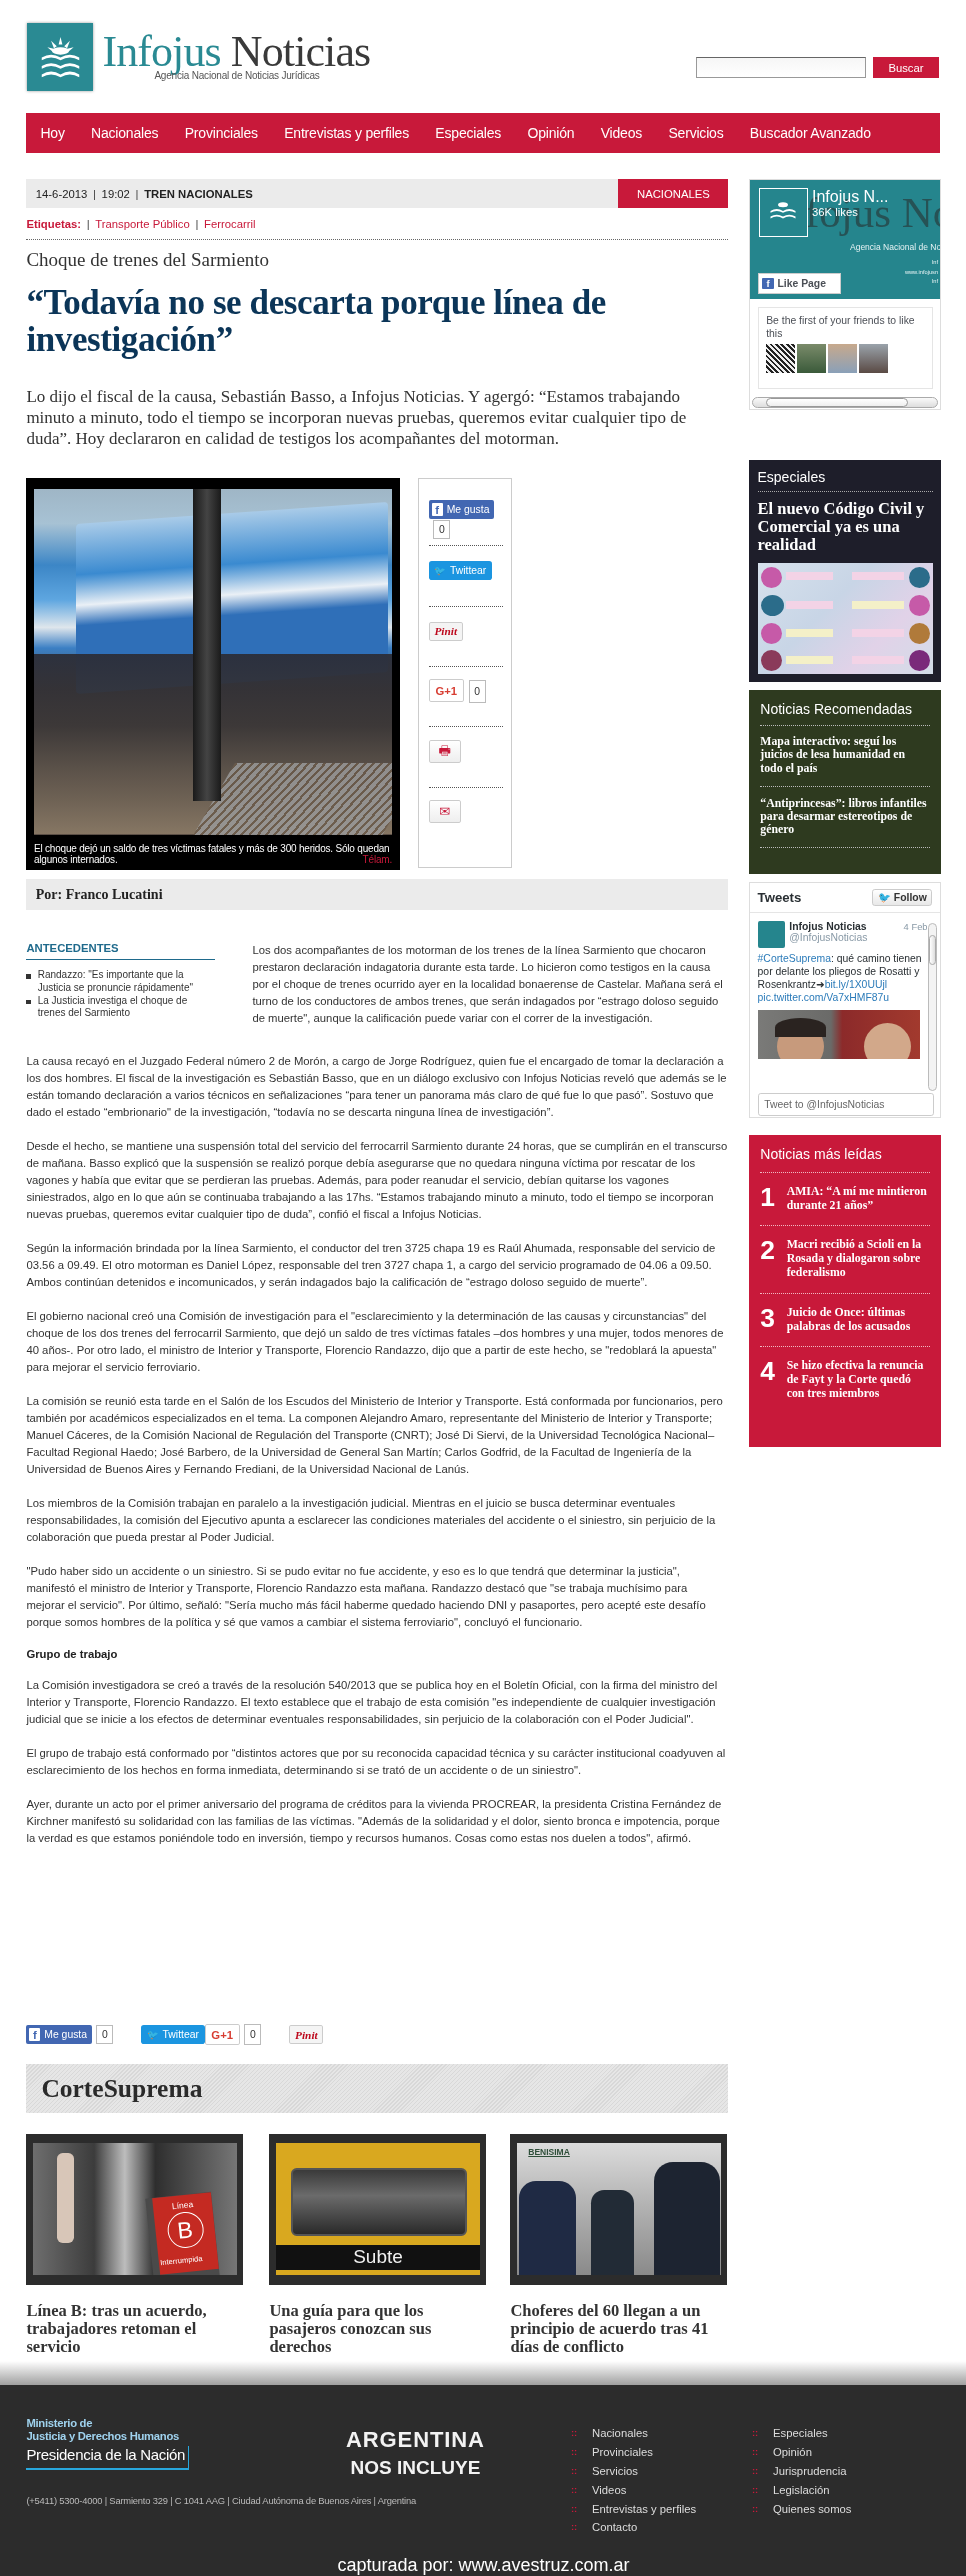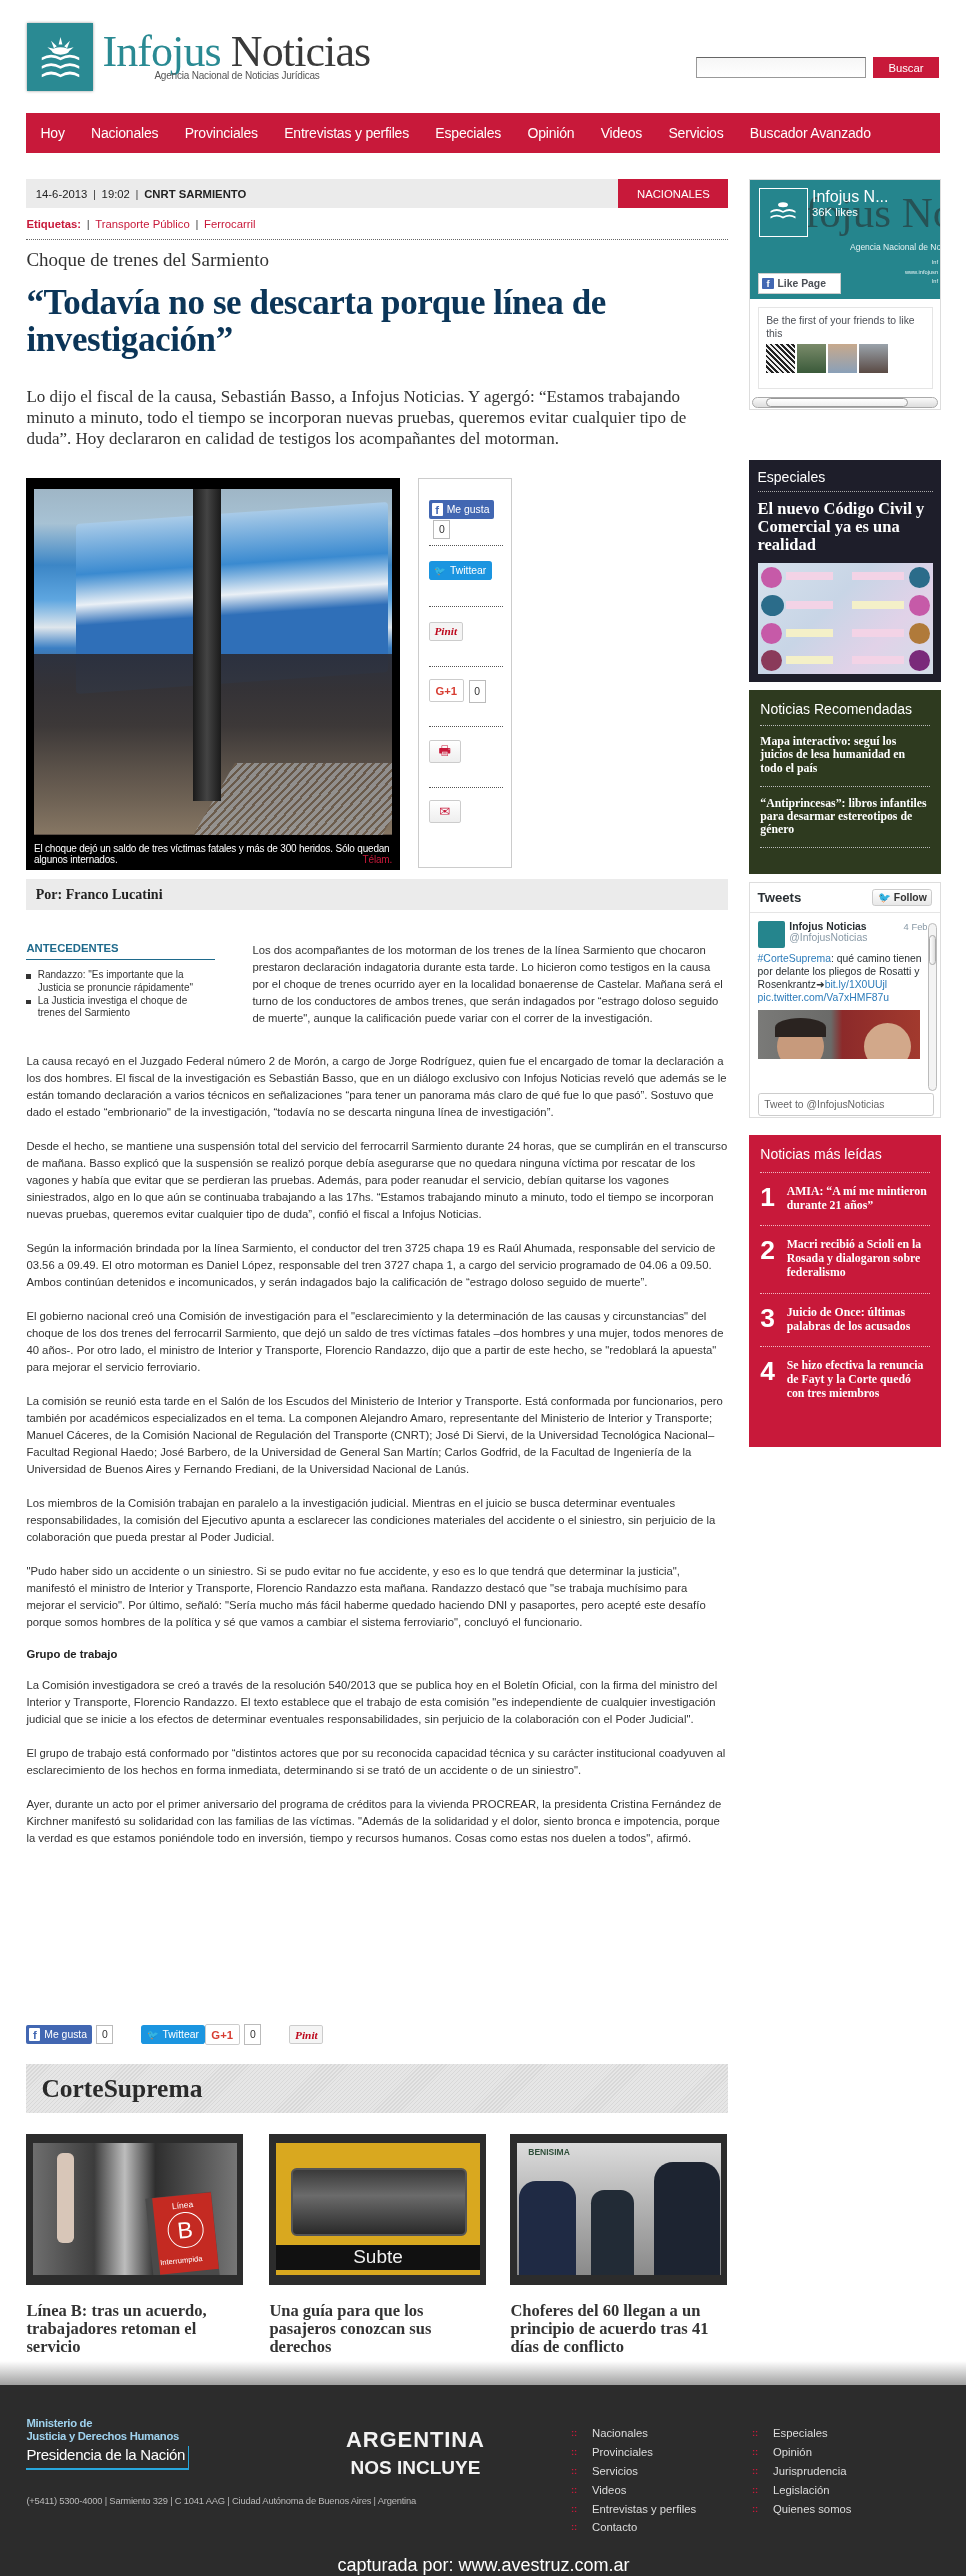--- a/index.html
+++ b/index.html
@@ -187,21 +187,21 @@
   <a class="item">Especiales</a>
   <a class="item">Opinión</a>
   <a class="item">Videos</a>
   <a class="item">Servicios</a>
   <a class="item">Buscador Avanzado</a>
 </div>
 
 <div id="main">
   <div id="meta-bar">
     <div class="txt">
-      <span>14-6-2013</span><span class="sep">|</span><span>19:02</span><span class="sep">|</span><b>CNRT SARMIENTO</b>
+      <span>14-6-2013</span><span class="sep">|</span><span>19:02</span><span class="sep">|</span><b>TREN NACIONALES</b>
     </div>
     <a id="section-badge">NACIONALES</a>
   </div>
   <div id="tags">
     <span class="lbl">Etiquetas:</span><span class="sep">|</span><a>Transporte Público</a><span class="sep">|</span><a>Ferrocarril</a>
   </div>
   <div id="kicker">Choque de trenes del Sarmiento</div>
   <h1 id="headline">“Todavía no se descarta porque línea de investigación”</h1>
   <p id="lead">Lo dijo el fiscal de la causa, Sebastián Basso, a Infojus Noticias. Y agergó: “Estamos trabajando minuto a minuto, todo el tiempo se incorporan nuevas pruebas, queremos evitar cualquier tipo de duda”. Hoy declararon en calidad de testigos los acompañantes del motorman.</p>
 
@@ -322,21 +322,21 @@
       <div class="inner" style="background:#d9a81f;">
         <div style="position:absolute;left:15px;top:24.6px;width:176px;height:68px;background:linear-gradient(180deg,#3a3a3a,#6b6b6b 40%,#2a2a2a);border:2.8px solid #555;border-radius:5.7px;"></div>
         <div style="position:absolute;left:0;top:102px;width:204px;height:24.6px;background:#111;color:#f0f0f0;text-align:center;font-size:19px;line-height:24.6px;">Subte</div>
       </div>
     </div>
     <div class="rel-title">Una guía para que los pasajeros conozcan sus derechos</div>
   </a>
   <a class="rel-card" style="left:484px;">
     <div class="rel-img">
       <div class="inner" style="background: linear-gradient(180deg,#dcdcdc 0%,#b8b8b8 40%,#8a8a8a 100%);">
-        <div style="position:absolute;left:11.3px;top:3.8px;font-size:8.5px;color:#2f4f3a;font-weight:bold;">BENISIMA</div>
+        <div style="position:absolute;left:11.3px;top:3.8px;font-size:8.5px;color:#2f4f3a;font-weight:bold;text-decoration:underline;">BENISIMA</div>
         <div style="position:absolute;left:1.9px;top:38px;width:57px;height:94px;background:#1f2a44;border-radius:17px 17px 0 0;"></div>
         <div style="position:absolute;left:74px;top:47px;width:43px;height:85px;background:#222b36;border-radius:13.2px 13.2px 0 0;"></div>
         <div style="position:absolute;left:137px;top:19px;width:66px;height:113px;background:#1d2431;border-radius:19px 19px 0 0;"></div>
       </div>
     </div>
     <div class="rel-title">Choferes del 60 llegan a un principio de acuerdo tras 41 días de conflicto</div>
   </a>
 </div>
 
 <div id="sidebar">

